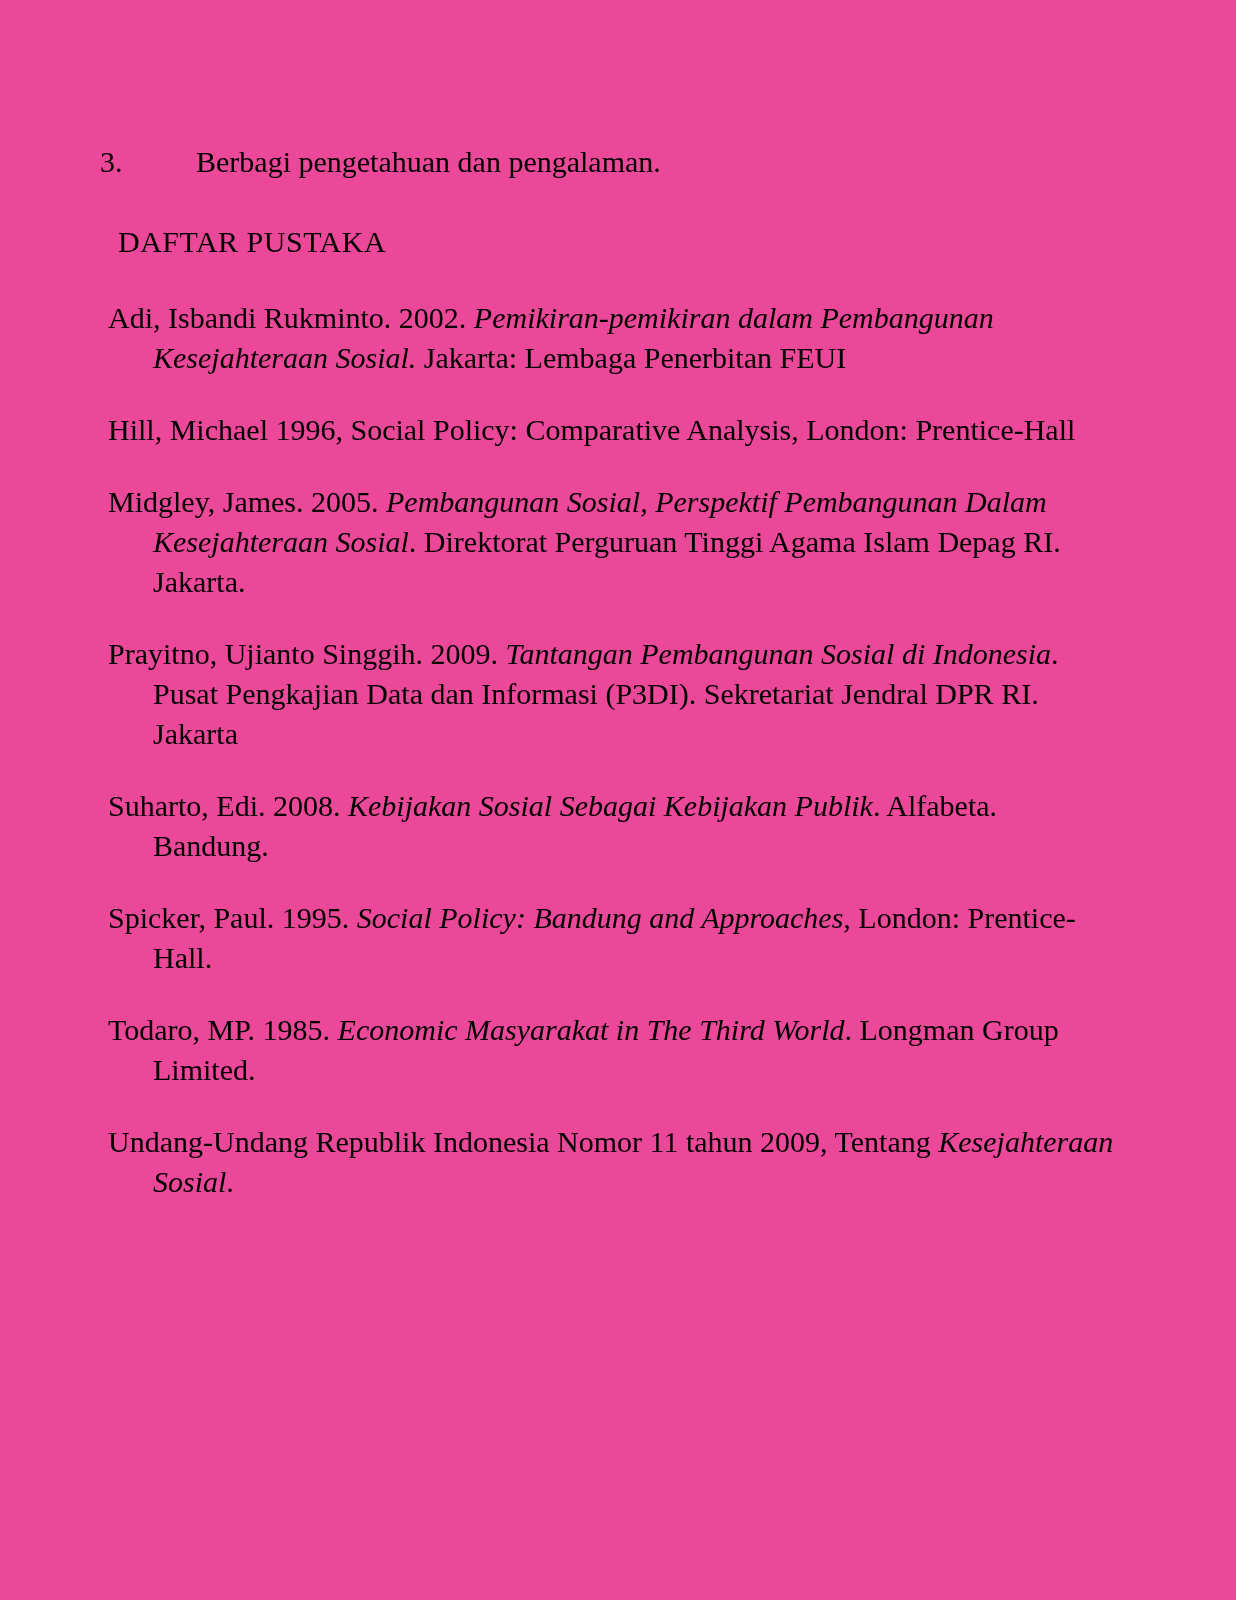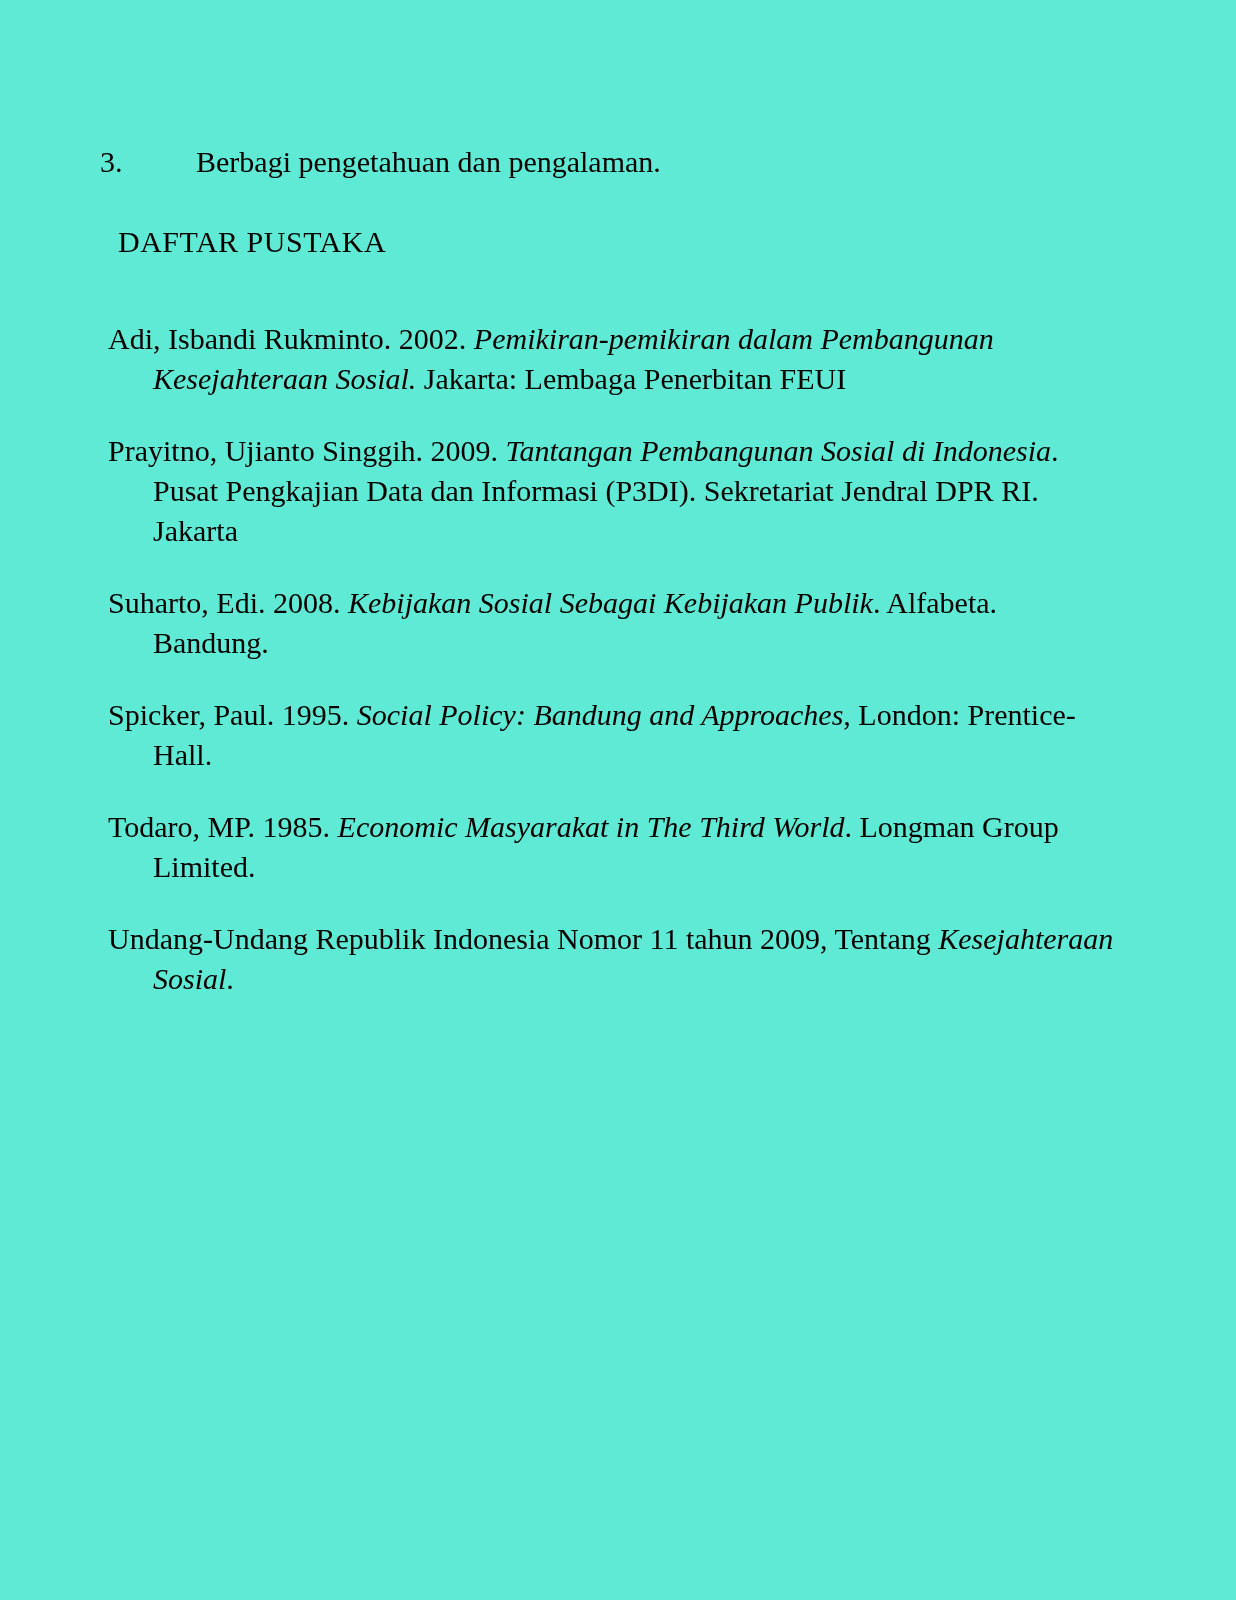--- a/index.html
+++ b/index.html
@@ -4,39 +4,39 @@
 <style>
   html, body {
     margin: 0;
     padding: 0;
     background: #ffffff;
   }
   .page {
     position: relative;
     width: 1236px;
     min-height: 1600px;
-    background: #5eead4;
+    background: #ec4899;
     box-sizing: border-box;
     padding: 142px 120px 60px 100px;
     font-family: "Liberation Serif", "DejaVu Serif", serif;
     font-size: 30px;
     color: #000000;
     line-height: 40px;
   }
   .numbered-item {
     margin: 0 0 40px 0;
   }
   .numbered-item .num {
     display: inline-block;
     width: 96px;
   }
   .heading {
     font-size: 30px;
     font-weight: normal;
-    margin: 0 0 57px 18px;
+    margin: 0 0 36px 18px;
     line-height: 40px;
     letter-spacing: 0.5px;
   }
   .ref {
     margin: 0 0 32px 8px;
     padding-left: 45px;
     text-indent: -45px;
     line-height: 40px;
   }
   .ref .italic {
@@ -48,19 +48,21 @@
 
 <div class="page">
   <p class="numbered-item">
     <span class="num">3.</span><span>Berbagi pengetahuan dan pengalaman.</span>
   </p>
 
   <h1 class="heading">DAFTAR PUSTAKA</h1>
 
   <div id="refs">
       <p class="ref"><span>Adi, Isbandi Rukminto. 2002. </span><span class="italic">Pemikiran-pemikiran dalam Pembangunan Kesejahteraan Sosial.</span><span> Jakarta: Lembaga Penerbitan FEUI</span></p>
+      <p class="ref"><span>Hill, Michael 1996, Social Policy: Comparative Analysis, London: Prentice-Hall</span></p>
+      <p class="ref"><span>Midgley, James. 2005. </span><span class="italic">Pembangunan Sosial, Perspektif Pembangunan Dalam Kesejahteraan Sosial</span><span>. Direktorat Perguruan Tinggi Agama Islam Depag RI. Jakarta.</span></p>
       <p class="ref"><span>Prayitno, Ujianto Singgih. 2009. </span><span class="italic">Tantangan Pembangunan Sosial di Indonesia</span><span>. Pusat Pengkajian Data dan Informasi (P3DI). Sekretariat Jendral DPR RI. Jakarta</span></p>
       <p class="ref"><span>Suharto, Edi. 2008. </span><span class="italic">Kebijakan Sosial Sebagai Kebijakan Publik</span><span>. Alfabeta. Bandung.</span></p>
       <p class="ref"><span>Spicker, Paul. 1995. </span><span class="italic">Social Policy: Bandung and Approaches</span><span>, London: Prentice-Hall.</span></p>
       <p class="ref"><span>Todaro, MP. 1985. </span><span class="italic">Economic Masyarakat in The Third World</span><span>. Longman Group Limited.</span></p>
       <p class="ref"><span>Undang-Undang Republik Indonesia Nomor 11 tahun 2009, Tentang </span><span class="italic">Kesejahteraan Sosial</span><span>.</span></p>
     </div>
 </div>
 
 </body></html>

